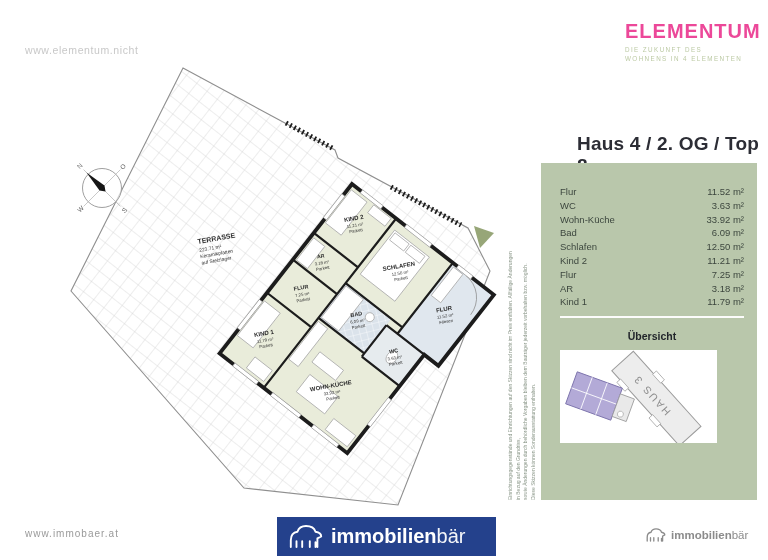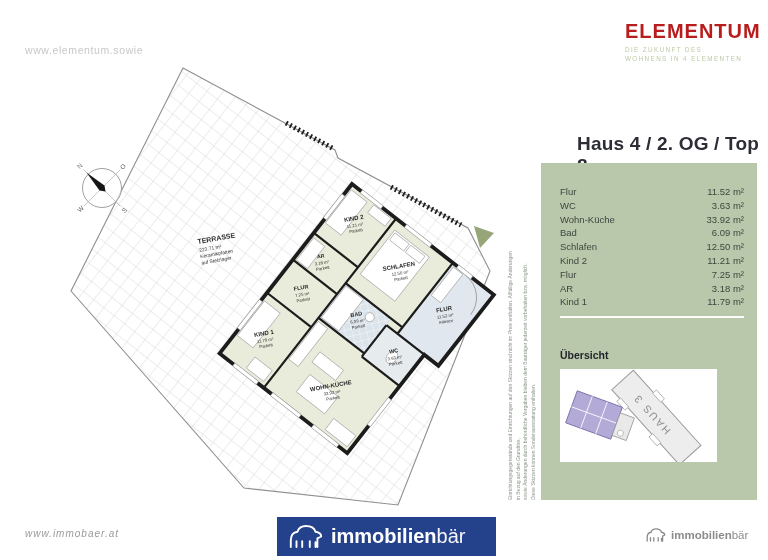--- a/index.html
+++ b/index.html
@@ -2,58 +2,58 @@
 <html><head>
 <meta charset="utf-8">
 <style>
   html,body{margin:0;padding:0;background:#fff;}
   .page{position:relative;width:768px;height:560px;background:#ffffff;overflow:hidden;
         font-family:"Liberation Sans","DejaVu Sans",sans-serif;color:#2f3038;}
 
   
   .url-top{position:absolute;left:25px;top:44px;font-size:10.5px;letter-spacing:.6px;color:#c8c8c8;}
   .brand{position:absolute;right:13px;top:20px;text-align:left;width:130px;}
-  .brand .name{font-size:20px;font-weight:bold;letter-spacing:1px;color:#b91c1c;}
+  .brand .name{font-size:20px;font-weight:bold;letter-spacing:1px;color:#ec4899;}
   .brand .tag{margin-top:2px;font-size:6.3px;letter-spacing:1.4px;color:#bccaa4;line-height:1.45;}
 
   
   .title{position:absolute;left:577px;top:133px;font-size:19px;font-weight:bold;color:#2c2d35;letter-spacing:.2px;}
   .panel{position:absolute;left:541px;top:163px;width:216px;height:337px;background:#b9c7ab;
          box-sizing:border-box;padding:22px 13px 0 19px;}
   .rows .row{display:flex;justify-content:space-between;font-size:9.5px;line-height:13.8px;color:#3c463e;}
   .divider{border-top:2px solid rgba(255,255,255,.95);margin:7px 0 8px 0;}
   .row.total{font-size:10.5px;font-weight:bold;color:#22262b;line-height:15px;margin-bottom:5px;}
   .row.terrace{font-size:9.5px;line-height:14px;color:#3c463e;}
-  .overview-label{margin-top:31px;font-size:10.5px;font-weight:bold;color:#22262b;}
+  .overview-label{margin-top:12px;font-size:10.5px;font-weight:bold;color:#22262b;text-align:center;}
   .overview-box{margin-top:8px;width:157px;height:93px;background:#ffffff;}
 
   
   .disclaimer{position:absolute;left:507px;top:500px;width:252px;transform:rotate(-90deg);
               transform-origin:0 0;font-size:5px;line-height:1.5;color:#8a9688;}
 
   
-  .url-bottom{position:absolute;left:25px;top:528px;font-size:10px;letter-spacing:1px;color:#9a9a9a;font-style:italic;}
+  .url-bottom{position:absolute;left:25px;top:528px;font-size:10px;letter-spacing:1px;color:#9a9a9a;}
   .logo-blue{position:absolute;left:277px;top:517px;width:219px;height:39px;background:#24418c;
              display:flex;align-items:center;padding-left:10px;box-sizing:border-box;}
   .logo-blue .txt{color:#fff;font-size:20px;margin-left:6px;}
   .logo-blue .txt b{font-weight:bold;}
   .logo-blue .txt .light{font-weight:normal;opacity:.95;}
   .logo-small{position:absolute;left:645px;top:527px;display:flex;align-items:center;color:#8b8b8b;}
   .logo-small .txt{font-size:11.5px;margin-left:4px;}
   .logo-small .txt b{font-weight:bold;}
 
   .plan{position:absolute;left:36px;top:56px;}
   svg text{font-family:"Liberation Sans","DejaVu Sans",sans-serif;}
 </style>
 </head>
 <body>
 
 <div class="page">
 
-  <div class="url-top">www.elementum.sowie</div>
+  <div class="url-top">www.elementum.nicht</div>
   <div class="brand">
     <div class="name">ELEMENTUM</div>
     <div class="tag">
       <span>DIE ZUKUNFT DES</span><br>
       <span>WOHNENS IN 4 ELEMENTEN</span>
     </div>
   </div>
 
   <svg class="plan" width="482" height="462" viewBox="0 0 482 462">
     <defs>

